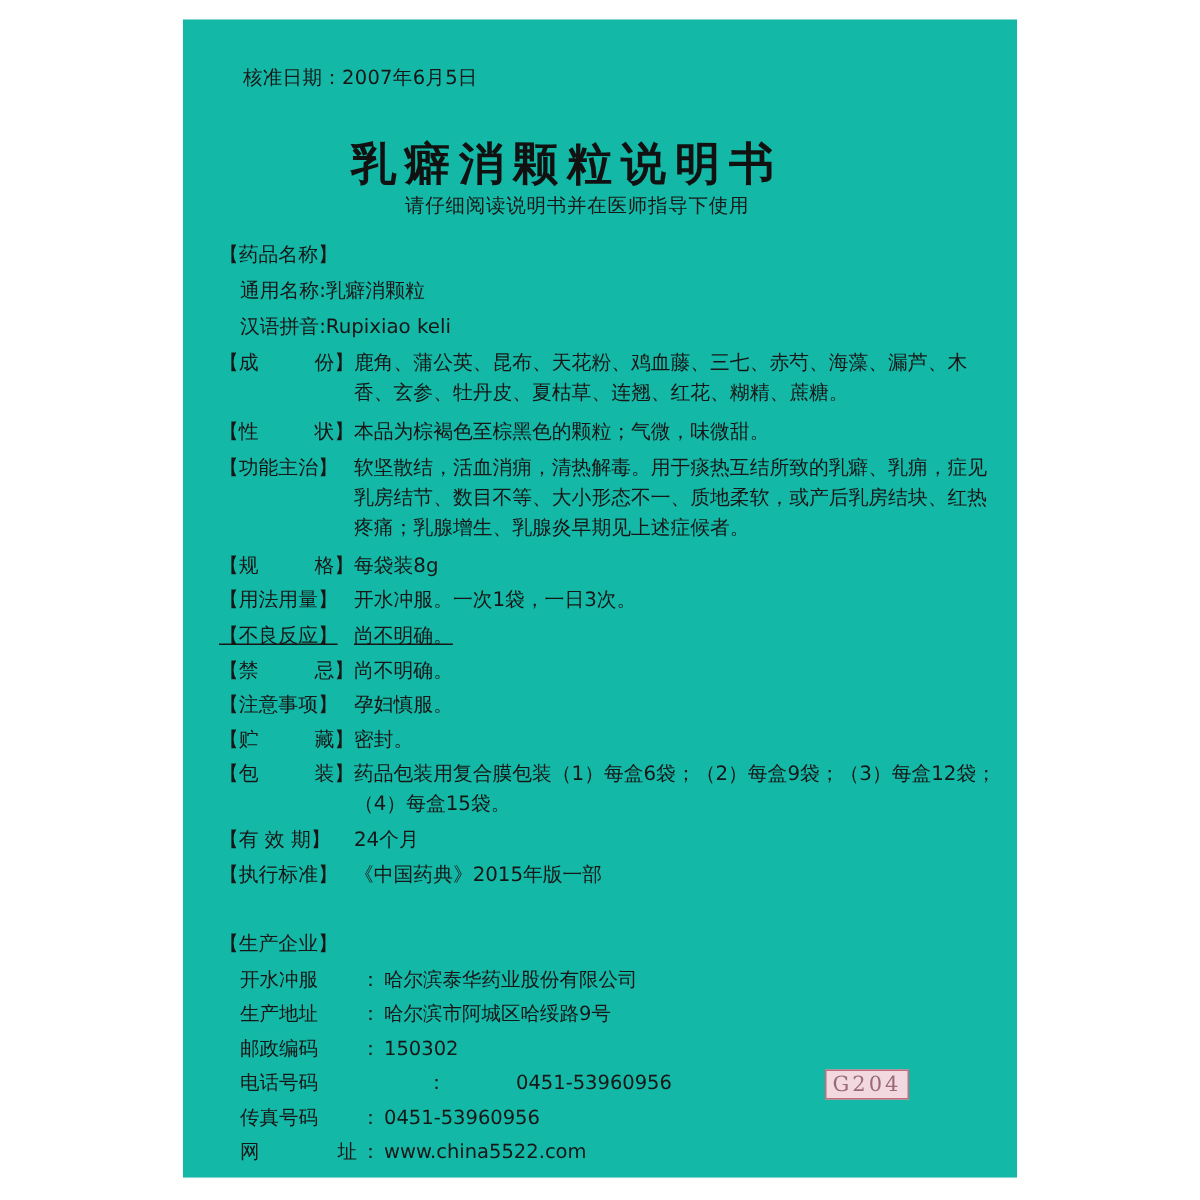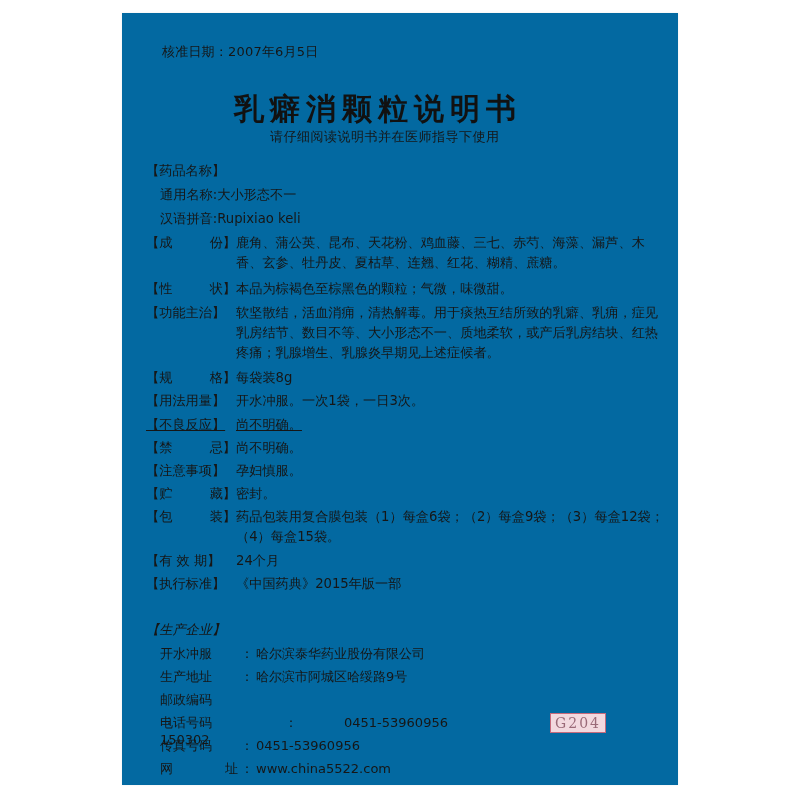--- a/index.html
+++ b/index.html
@@ -2,21 +2,21 @@
 <html><head>
 <meta charset="utf-8">
 <style>
   html, body { margin: 0; padding: 0; }
   body {
     width: 800px; height: 800px; background: #ffffff; position: relative; overflow: hidden;
     font-family: "DejaVu Sans", "Liberation Sans", sans-serif; color: #161616;
   }
   .paper {
     position: absolute; left: 122px; top: 13px; width: 556px; height: 772px;
-    background: #0369a1;
+    background: #14b8a6;
     box-shadow: 0 0 2px rgba(0,0,0,0.08);
   }
   .abs { position: absolute; white-space: nowrap; }
   .date { font-size: 13px; left: 40px; letter-spacing: 0.2px; }
   .title {
     left: 112px; top: 76px; font-family: "DejaVu Serif", "Liberation Serif", serif;
     font-size: 30px; font-weight: bold; letter-spacing: 6px; color: #111;
   }
   .subtitle { left: 148px; top: 115px; font-size: 13px; letter-spacing: 0.5px; }
   .row { position: absolute; left: 24px; font-size: 13.2px; line-height: 20px; display: flex; }
@@ -43,21 +43,21 @@
     <span>核准日期：</span><span>2007年6月5日</span>
   </div>
 
   <div class="abs title">乳癖消颗粒说明书</div>
   <div class="abs subtitle">请仔细阅读说明书并在医师指导下使用</div>
 
   <div class="row" style="top:148px;">
     <span class="label">【药品名称】</span>
   </div>
   <div class="sub" style="top:172px;">
-    <span>通用名称:</span><span>大小形态不一</span>
+    <span>通用名称:</span><span>乳癖消颗粒</span>
   </div>
   <div class="sub" style="top:196px;">
     <span>汉语拼音:</span><span>Rupixiao keli</span>
   </div>
 
   <div class="row" style="top:220px;">
     <span class="label spread">
         <span>【成</span>
         <span>份】</span>
       </span>
@@ -128,35 +128,35 @@
     <span class="label">【有 效 期】</span>
     <span class="value">24个月</span>
   </div>
 
   <div class="row" style="top:561px;">
     <span class="label">【执行标准】</span>
     <span class="value">《中国药典》2015年版一部</span>
   </div>
 
 
-  <div class="row" style="top:607px;font-style:italic;">
+  <div class="row" style="top:607px;">
     <span class="label">【生产企业】</span>
   </div>
 
   <div class="mfr" style="top:631px;">
     <span class="mlabel">开水冲服</span>
       <span class="colon">：</span>
       <span>哈尔滨泰华药业股份有限公司</span>
   </div>
   <div class="mfr" style="top:654px;">
     <span class="mlabel">生产地址</span>
       <span class="colon">：</span>
       <span>哈尔滨市阿城区哈绥路9号</span>
   </div>
-  <div class="mfr" style="top:677px;flex-direction:column;">
+  <div class="mfr" style="top:677px;">
     <span class="mlabel">邮政编码</span>
       <span class="colon">：</span>
       <span>150302</span>
   </div>
   <div class="mfr" style="top:700px;gap:44px;">
     <span class="mlabel">电话号码</span>
       <span class="colon">：</span>
       <span>0451-53960956</span>
   </div>
   <div class="mfr" style="top:723px;">

